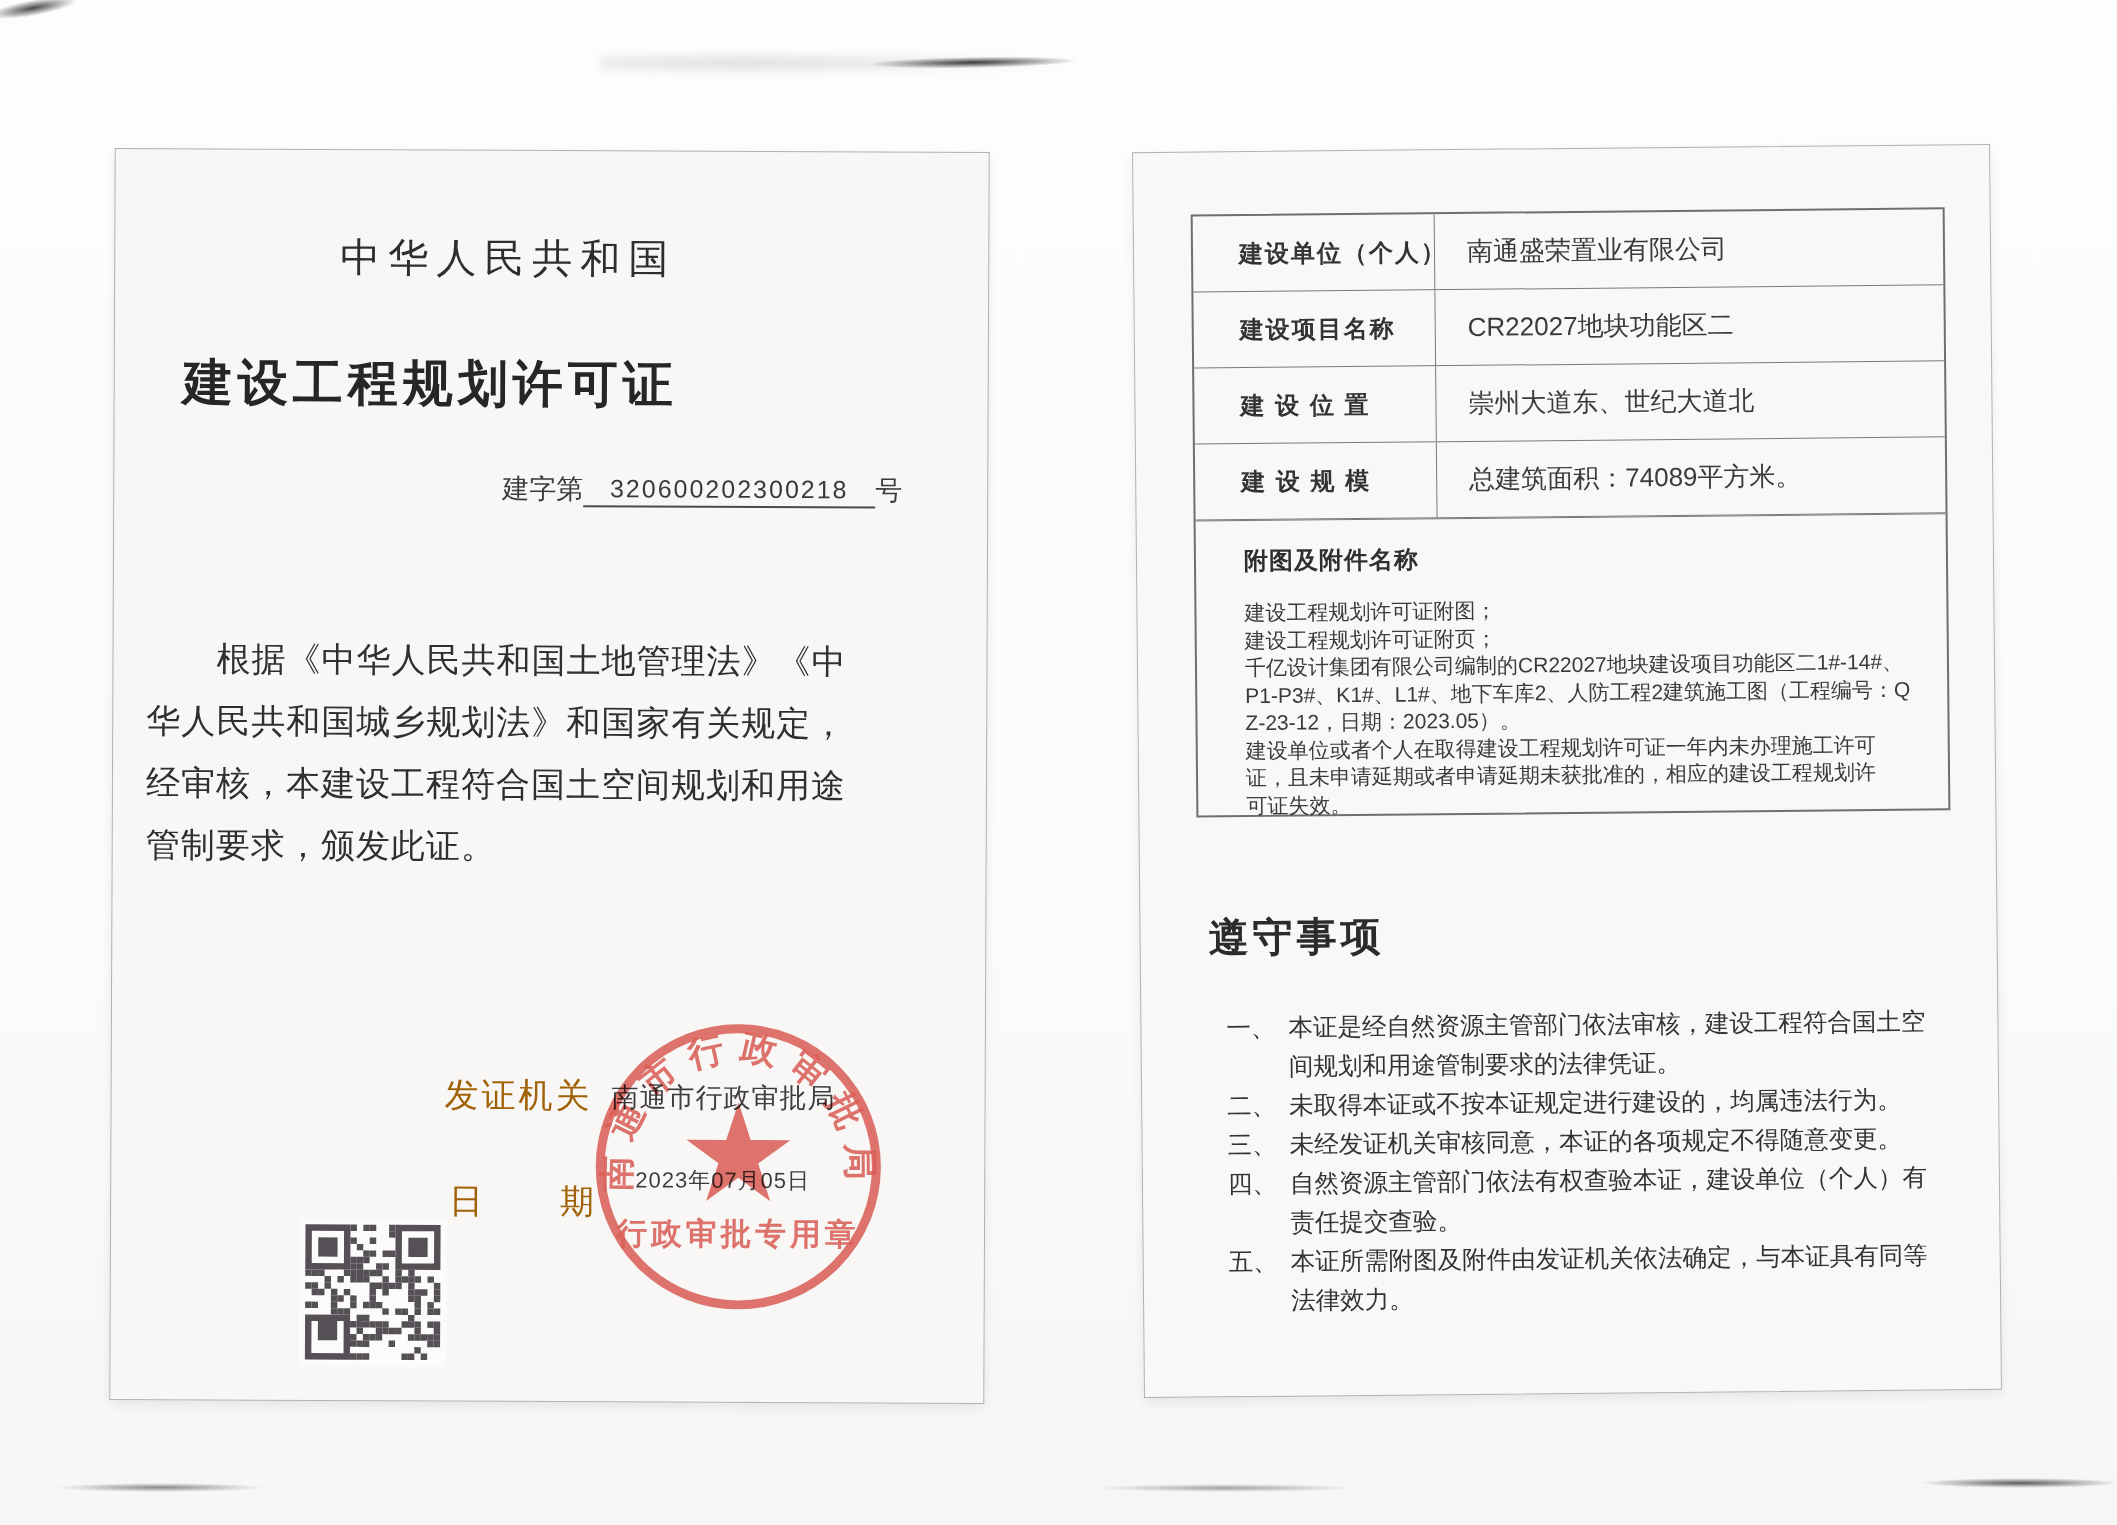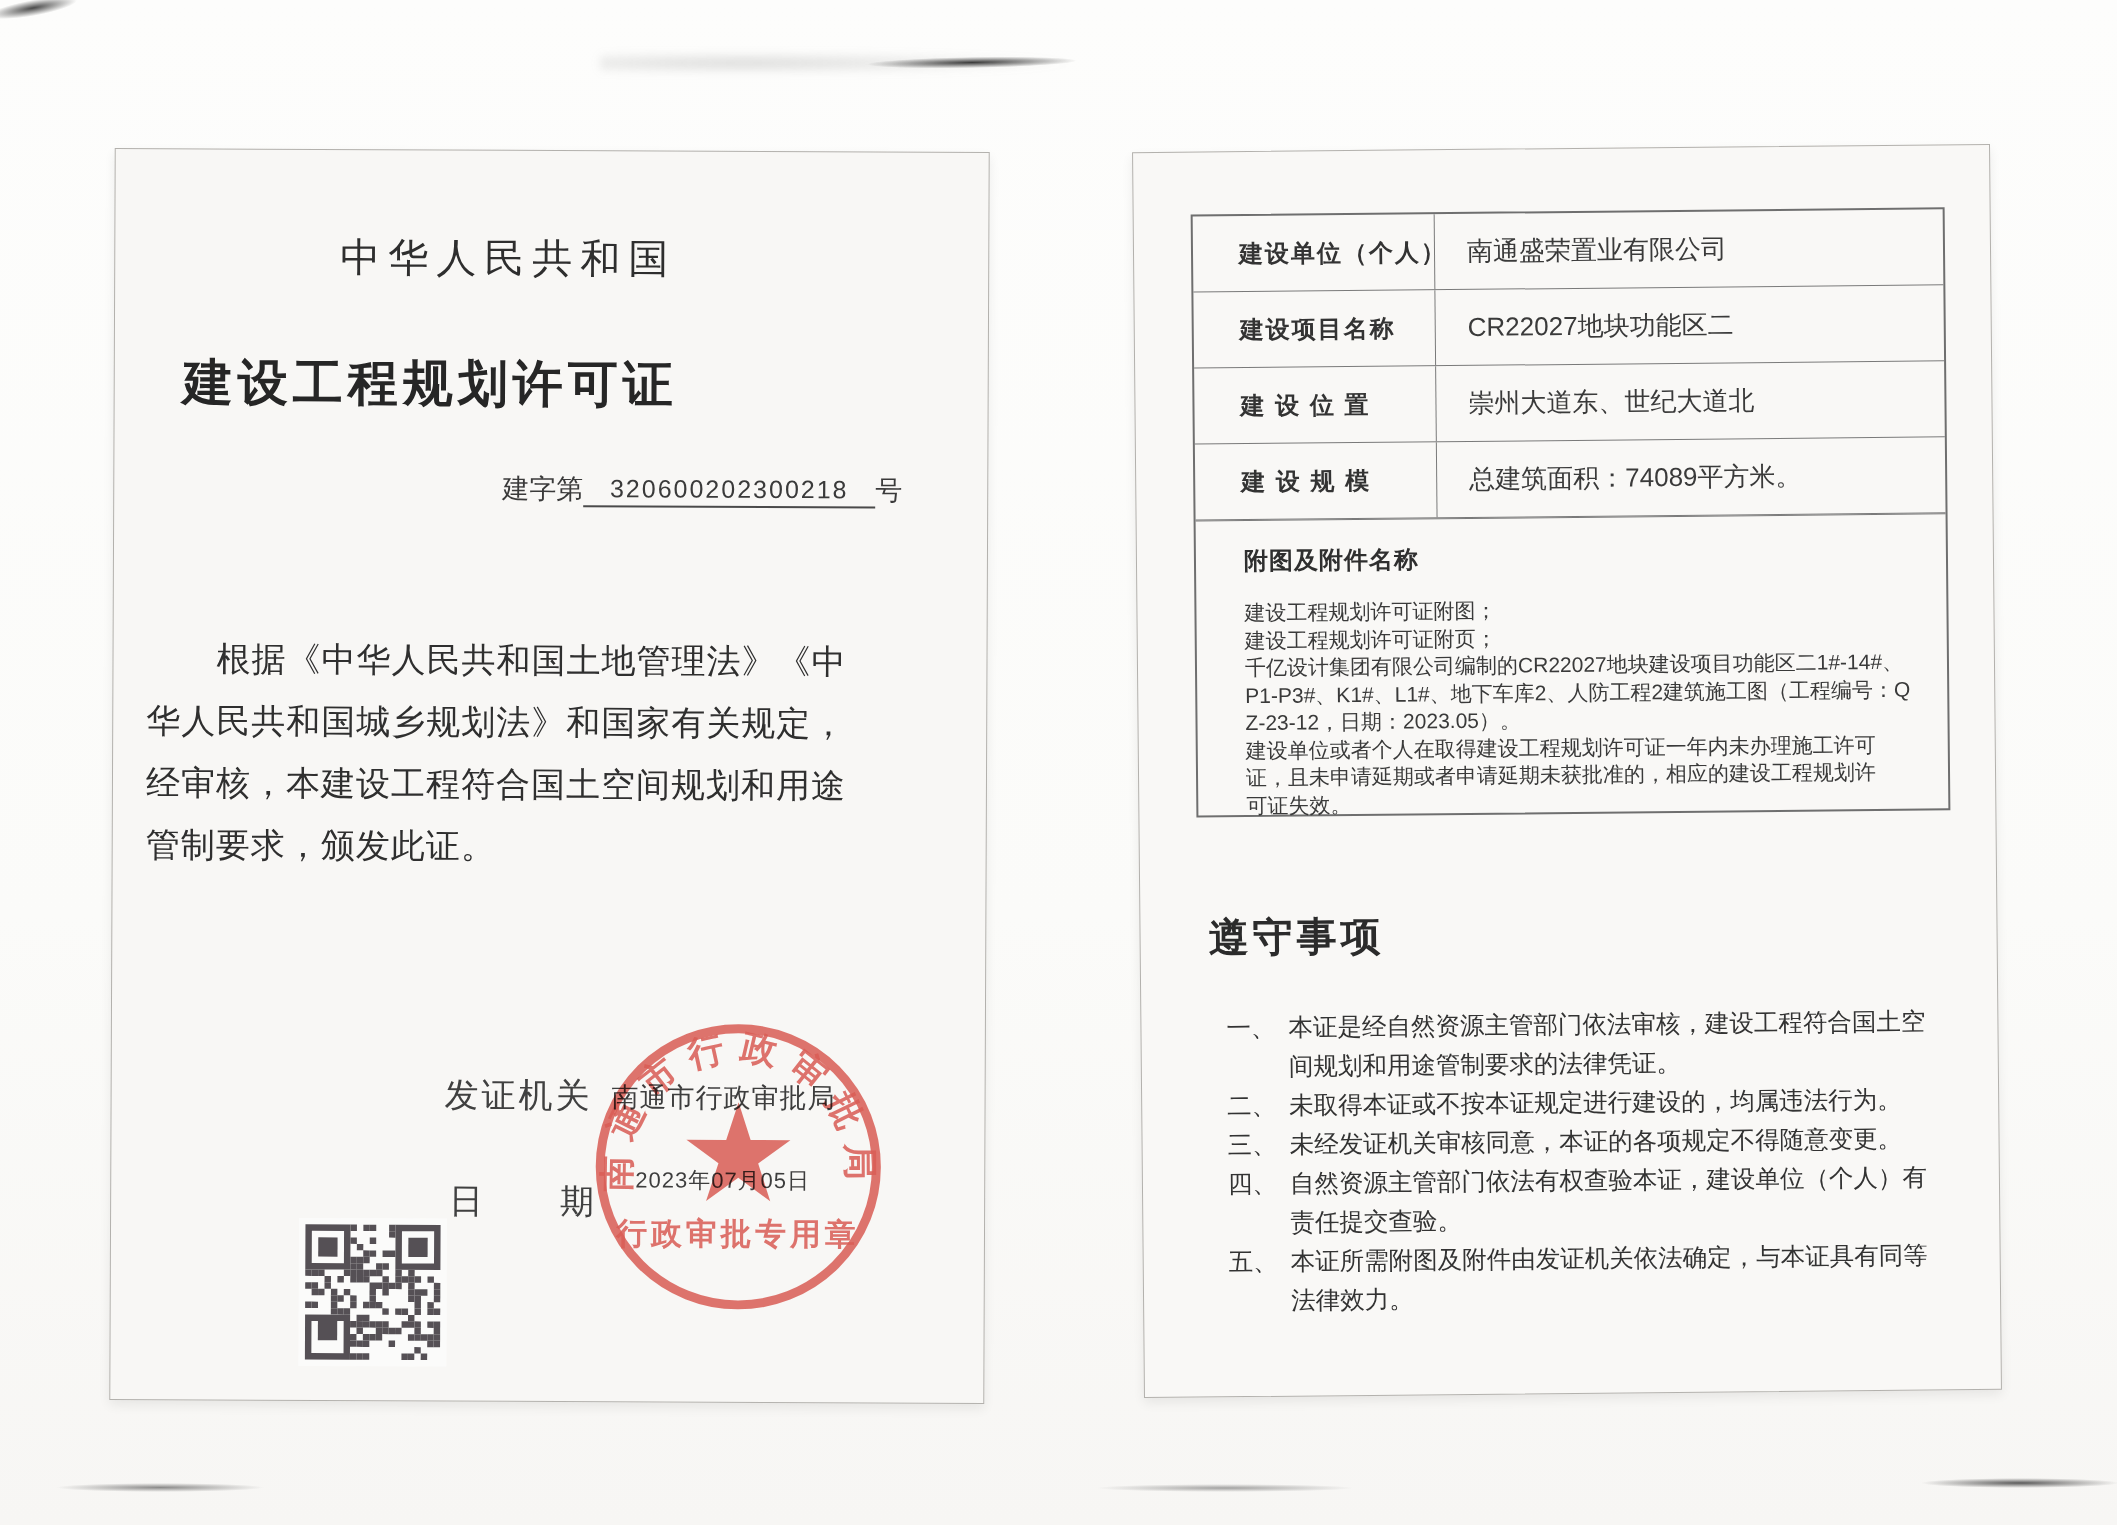--- a/index.html
+++ b/index.html
@@ -17,21 +17,21 @@
   #page-right{left:1138px;top:148px;width:856px;height:1244px;transform:rotate(-.55deg);background:#f9f8f6;}
   .abs{position:absolute;}
   
   .country{font-family:"Liberation Serif","DejaVu Serif",serif;font-size:40px;letter-spacing:8px;color:#2e2e2e;white-space:nowrap;}
   .permit-title{font-size:50px;font-weight:bold;letter-spacing:5px;color:#262626;white-space:nowrap;}
   .serial{display:flex;align-items:flex-end;font-size:27px;color:#3a3a3a;white-space:nowrap;}
   .serial .num{display:inline-block;min-width:280px;text-align:center;border-bottom:2px solid #4a4a4a;
     font-size:25px;letter-spacing:2px;padding:0 6px 2px 6px;}
   .bodytext{font-size:34px;line-height:62px;color:#2f2f2f;letter-spacing:1px;white-space:nowrap;}
   .bodytext .indent{padding-left:70px;}
-  .issuer-label,.date-label{font-size:34px;letter-spacing:3px;color:#404040;}
+  .issuer-label,.date-label{font-size:34px;letter-spacing:3px;color:#a16207;}
   .date-label{display:flex;justify-content:space-between;width:148px;}
   .small-print{font-size:27px;color:#3d3d3d;letter-spacing:1px;white-space:nowrap;}
   
   .seal{mix-blend-mode:multiply;opacity:.92;}
   
   .qr{background:#fbfbfa;}
   
   .info-table{border:2px solid #6f6f6f;}
   .trow{display:flex;border-bottom:1.5px solid #7a7a7a;height:75px;}
   .trow:last-child{border-bottom:none;}

